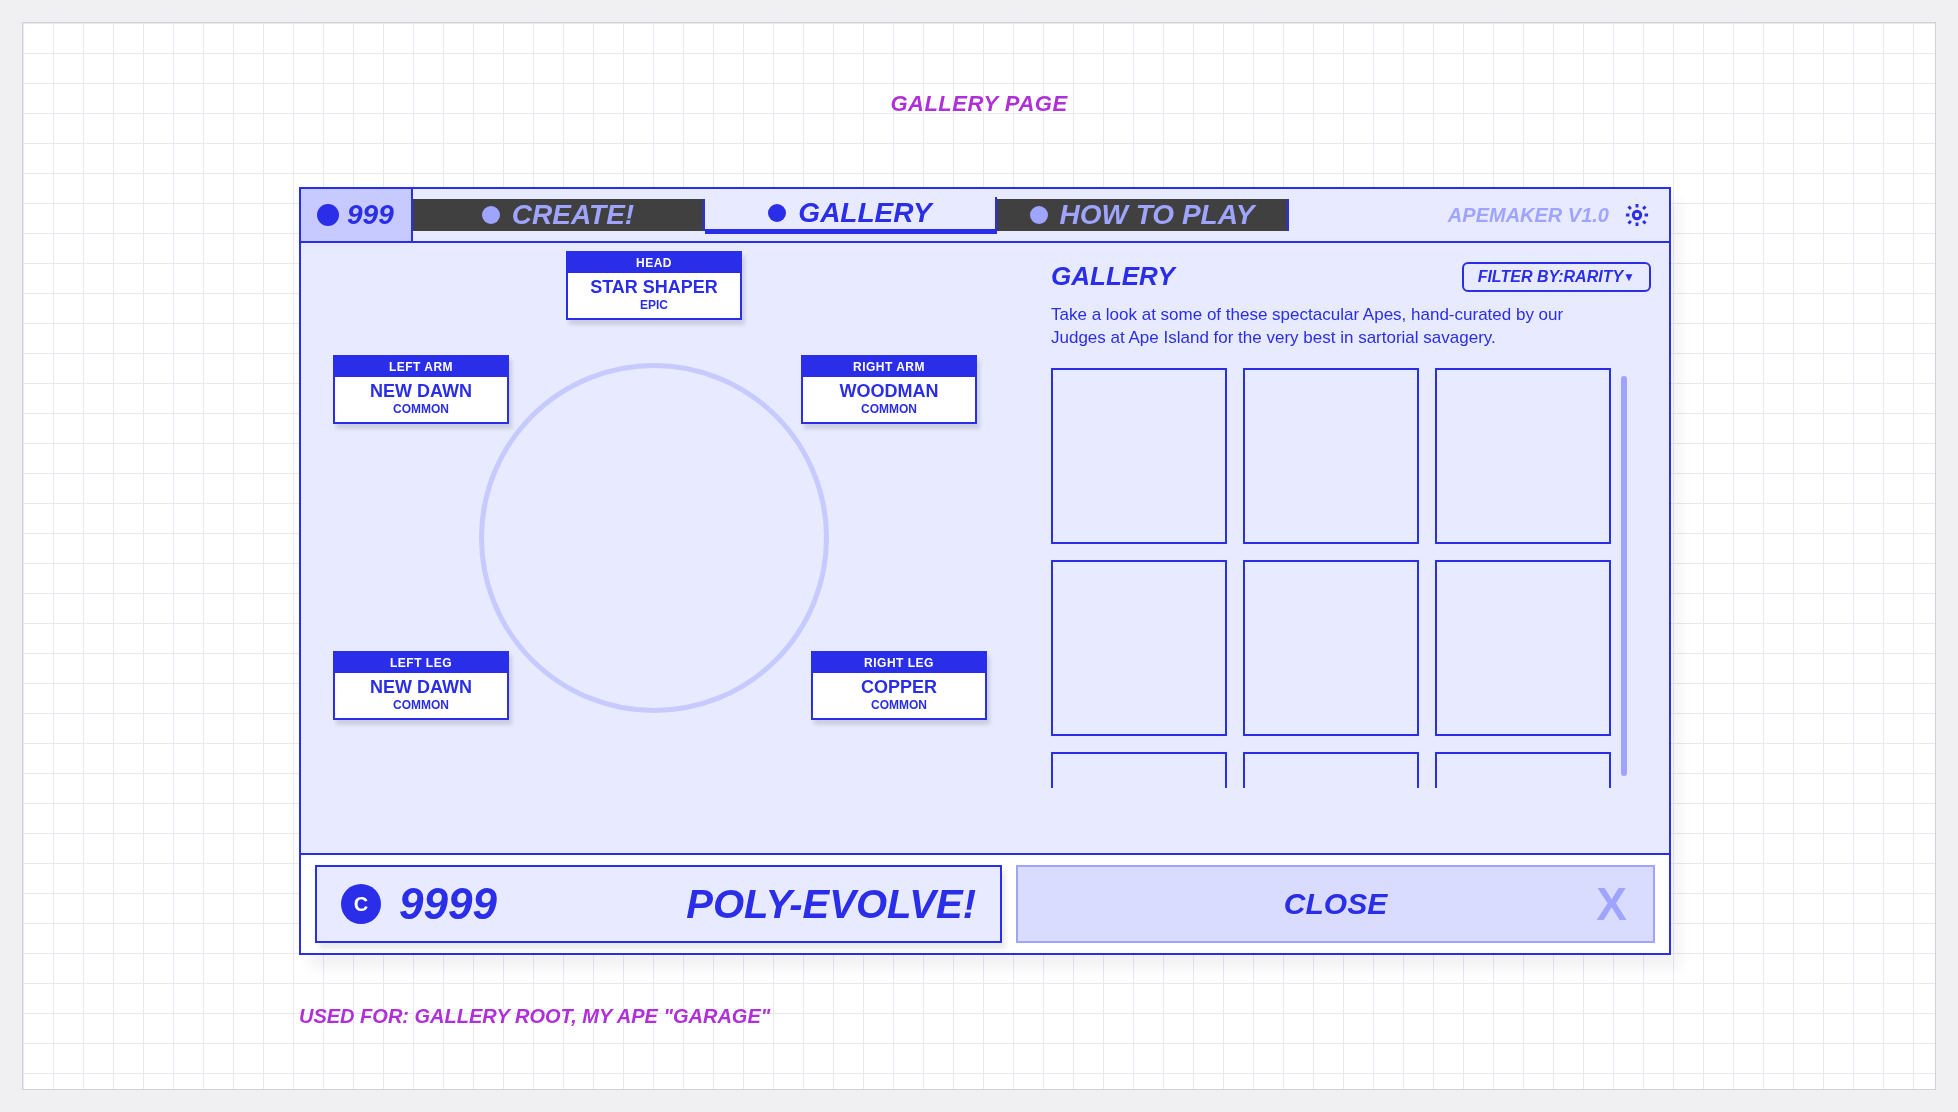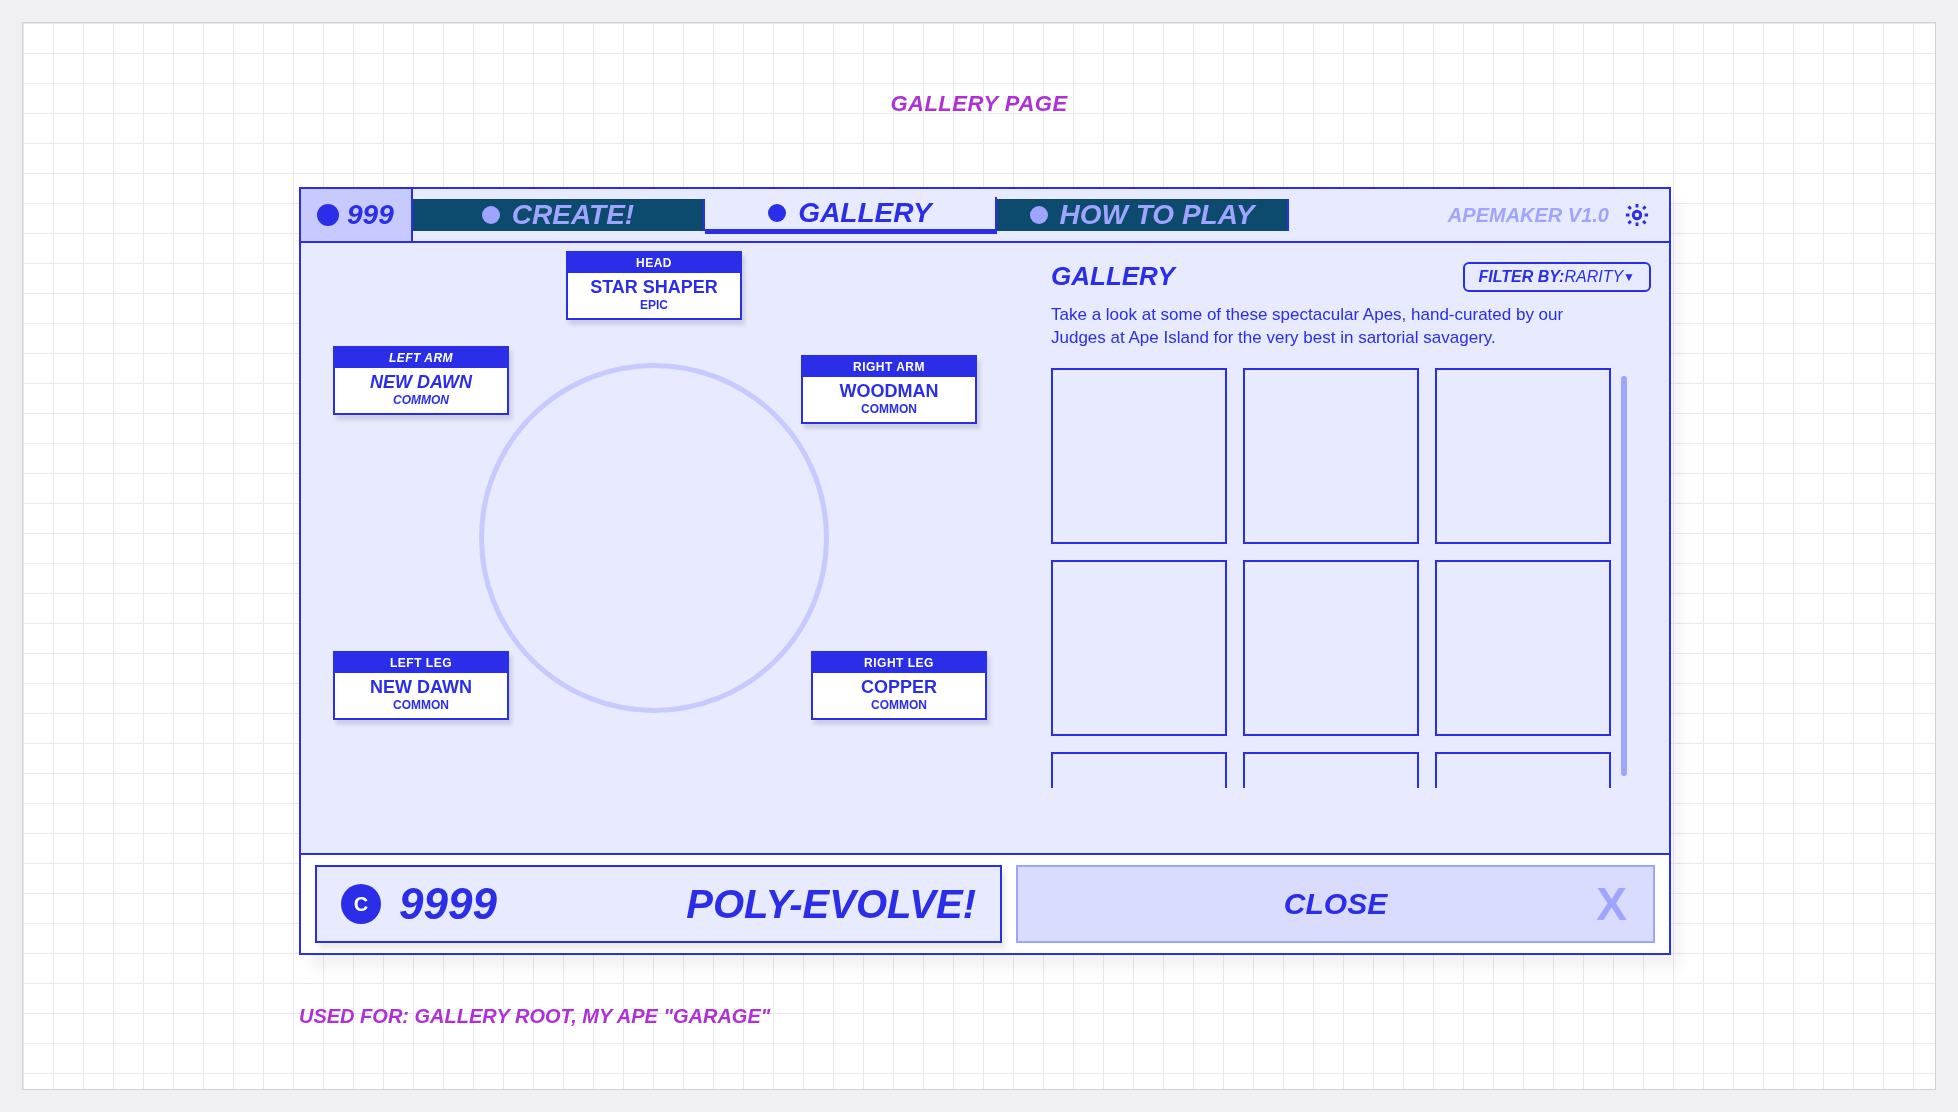--- a/index.html
+++ b/index.html
@@ -62,21 +62,21 @@
 }
 .coinpill .dot { width: 22px; height: 22px; border-radius: 50%; background:#2a2ee8; }
 .tabs { display: flex; flex: 0 0 auto; border-left: 2px solid #2a2ee8; }
 .tab {
   width: 292px;
   justify-content: center;
   gap: 12px;
   font-weight: 900;
   font-style: italic;
   font-size: 28px;
-  background: #0c4a6e;
+  background: #404040;
   color: #9fa5ff;
   border-right: 2px solid #2a2ee8;
   cursor: pointer;
   display: flex;
   align-items: center;
 }
 .tab .tdot { width: 18px; height: 18px; border-radius: 50%; background: #9fa5ff; }
 .tab.active { background: #e8eaff; color: #2a2ee8; border-bottom: 5px solid #2a2ee8; }
 .tab.active .tdot { background: #2a2ee8; }
 .topbar-spacer { flex: 1; background: #e8eaff; justify-content: flex-end; padding-right: 18px; gap: 14px; }
@@ -97,21 +97,21 @@
   width: 176px;
   background: #ffffff;
   border: 2px solid #2a2ee8;
   box-shadow: 3px 5px 4px rgba(0,0,0,0.12);
   text-align: center;
 }
 .partcard .phdr { background:#2a2ee8; color:#fff; font-weight:900; font-size:12px; padding:3px 0; letter-spacing:0.5px; }
 .partcard .pname { color:#2a2ee8; font-weight:900; font-size:18px; padding-top:4px; }
 .partcard .prar { color:#2a2ee8; font-weight:900; font-size:12px; padding-bottom:6px; }
 .card-head { left: 265px; top: 8px; }
-.card-leftarm { left: 32px; top: 103px; font-style: italic; }
+.card-leftarm { left: 32px; top: 112px; }
 .card-rightarm { left: 500px; top: 112px; }
 .card-leftleg { left: 32px; top: 408px; }
 .card-rightleg { left: 510px; top: 408px; }
 .card-torso { left: 265px; top: 504px; }
 
 .rightpanel {
   position: absolute;
   left: 750px; top: 0;
   width: 618px; height: 100%;
   padding: 18px 18px 0 0;
@@ -119,21 +119,21 @@
 .rp-header { display:flex; justify-content:space-between; align-items:center; }
 .rp-title { color:#2a2ee8; font-weight:900; font-style:italic; font-size:26px; }
 .filter {
   border: 2px solid #2a2ee8;
   border-radius: 6px;
   padding: 4px 14px;
   display:flex; align-items:center; gap:0;
   color:#2a2ee8; font-weight:700; font-style:italic; font-size:16px;
   cursor:pointer;
 }
-.filter b { font-weight:400; }
+.filter b { font-weight:700; }
 .chev { font-size:12px; }
 .rp-desc { color:#2a2ee8; font-size:17px; line-height:1.35; margin-top:12px; max-width:560px; }
 .grid-wrap { display:flex; margin-top:18px; gap:10px; }
 .grid {
   display:grid;
   grid-template-columns: repeat(3, 176px);
   grid-auto-rows: 176px;
   gap: 16px;
   height: 420px;
   overflow: hidden;

